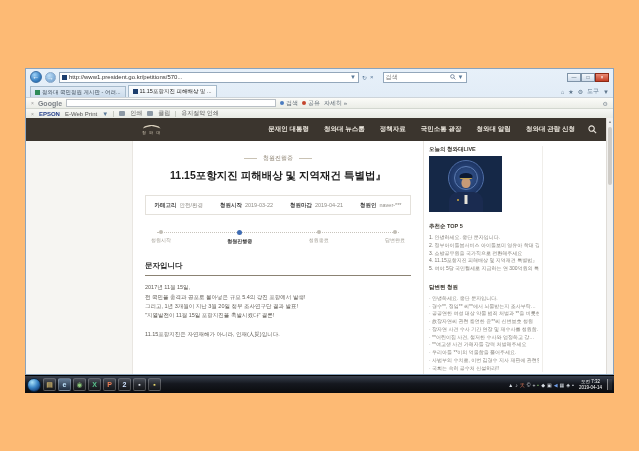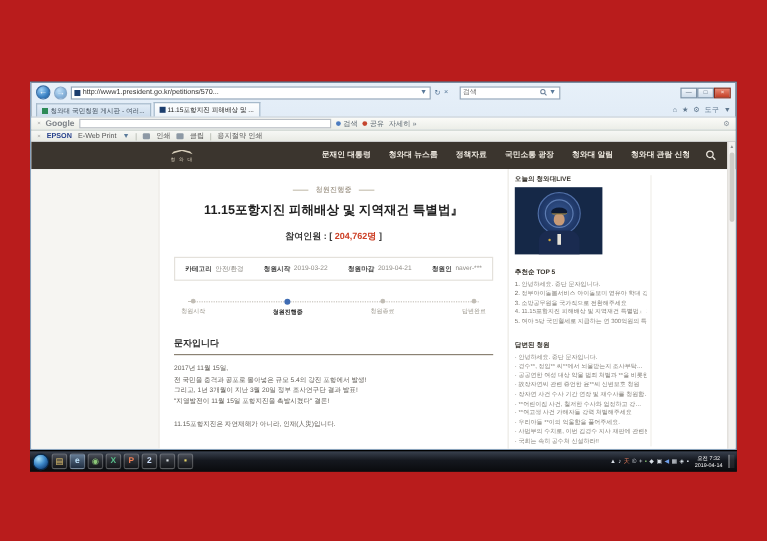--- a/index.html
+++ b/index.html
@@ -1,18 +1,18 @@
 <!DOCTYPE html>
 <html><head>
 <meta charset="utf-8">
 <style>
   * { box-sizing: border-box; margin: 0; padding: 0; }
   html,body { width: 639px; height: 451px; overflow: hidden; background: #fff;
     font-family: "Liberation Sans", "DejaVu Sans", sans-serif; }
-  .photo { position: relative; width: 639px; height: 451px; background: #b91c1c; padding-left: 44px; }
+  .photo { position: relative; width: 639px; height: 451px; background: #fdba74; padding-left: 44px; }
 
   
   .desktop { position: absolute; left: 25px; top: 68px; width: 589px; height: 325px; background:#0c0d10; }
 
   
   .browser { position: absolute; left: 0; right: 0; top: 0; bottom: 18px;
     background: linear-gradient(#e7f0f9, #c6d8ea 60%, #bfd2e5); border: 1px solid #8aa3bc; }
 
   .row-title { height: 16px; display: flex; align-items: center; padding: 0 4px; gap: 3px; }
   .nav-circle { width: 12px; height: 12px; border-radius: 50%; border: 1px solid #3a6ea5;
@@ -264,25 +264,20 @@
         </div>
 
         <div class="page">
           <div class="gutter-left"></div>
 
           <div class="main-card">
             <div class="status-label">청원진행중</div>
             <div class="p-title">
               <div>11.15포항지진 피해배상 및 지역재건 특별법』</div>
             </div>
-            <div class="participants">
-              <span>참여인원 : [</span>
-              <span class="count">204,762명</span>
-              <span>]</span>
-            </div>
 
             <div class="meta-box">
               <div class="meta-pair">
                 <span class="meta-label">카테고리</span>
                 <span class="meta-value">안전/환경</span>
               </div>
               <div class="meta-pair">
                 <span class="meta-label">청원시작</span>
                 <span class="meta-value">2019-03-22</span>
               </div>

